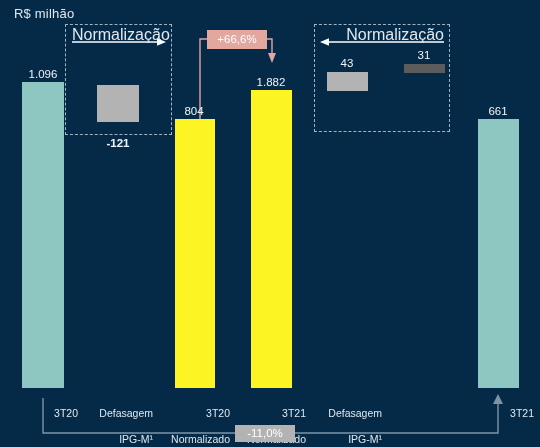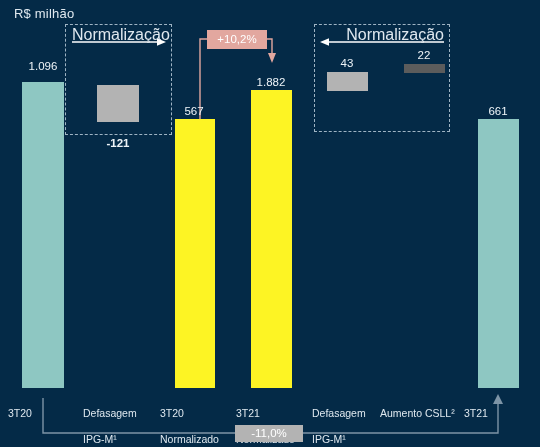--- a/index.html
+++ b/index.html
@@ -88,21 +88,21 @@
     text-align: center;
   }
   .pink-connector { position: absolute; left: 0; top: 0; overflow: visible; }
 
   
   .cat-label {
     position: absolute;
     font-size: 10.5px;
     line-height: 13px;
     color: #dfe8ef;
-    text-align: left;
+    text-align: right;
     white-space: pre-line;
   }
 
   
   .bottom-connector { position: absolute; left: 0; top: 0; overflow: visible; }
   .total-badge {
     position: absolute;
     background: #b3b3b3;
     color: #ffffff;
     font-size: 11.5px;
@@ -135,38 +135,38 @@
       <polygon points="0,6 9,2.2 9,9.8" fill="#ffffff"></polygon>
     </svg>
   </div>
   <div class="norm-label-wrap nlw2">Normalização</div>
 
   <svg class="pink-connector" width="540" height="447">
     <path d="M200,120 L200,39 L212,39" fill="none" stroke="#e2a79f" stroke-width="1.4"></path>
     <path d="M262,39 L272,39 L272,54" fill="none" stroke="#e2a79f" stroke-width="1.4"></path>
     <polygon points="272,63 268,53 276,53" fill="#e2a79f"></polygon>
   </svg>
-  <div class="delta-badge" style="left:207px; top:30px; width:60px;">+10,2%</div>
-
-  <div class="bar-value" style="left:12px; top:60px; width:62px;">1.096</div>
+  <div class="delta-badge" style="left:207px; top:30px; width:60px;">+66,6%</div>
+
+  <div class="bar-value" style="left:12px; top:68px; width:62px;">1.096</div>
   <div class="bar bar-teal" style="left:22px; top:82px; width:42px; height:306px;"></div>
 
   <div class="bar bar-gray" style="left:97px; top:85px; width:42px; height:37px;"></div>
   <div class="bar-value" style="left:87px; top:137px; width:62px;font-weight:bold;">-121</div>
 
-  <div class="bar-value" style="left:163px; top:105px; width:62px;">567</div>
+  <div class="bar-value" style="left:163px; top:105px; width:62px;">804</div>
   <div class="bar bar-yellow" style="left:175px; top:119px; width:40px; height:269px;"></div>
 
   <div class="bar-value" style="left:240px; top:76px; width:62px;">1.882</div>
   <div class="bar bar-yellow" style="left:251px; top:90px; width:41px; height:298px;"></div>
 
   <div class="bar-value" style="left:316px; top:57px; width:62px;">43</div>
   <div class="bar bar-gray" style="left:327px; top:72px; width:41px; height:19px;"></div>
 
-  <div class="bar-value" style="left:393px; top:49px; width:62px;">22</div>
+  <div class="bar-value" style="left:393px; top:49px; width:62px;">31</div>
   <div class="bar bar-darkgray" style="left:404px; top:64px; width:41px; height:9px;"></div>
 
   <div class="bar-value" style="left:467px; top:105px; width:62px;">661</div>
   <div class="bar bar-teal" style="left:478px; top:119px; width:41px; height:269px;"></div>
 
   <div class="cat-label" style="left:8px; top:394px; width:70px;">
     <div>3T20</div>
     <div></div>
   </div>
 
@@ -183,30 +183,26 @@
   <div class="cat-label" style="left:236px; top:394px; width:70px;">
     <div>3T21</div>
     <div>Normalizado</div>
   </div>
 
   <div class="cat-label" style="left:312px; top:394px; width:70px;">
     <div>Defasagem</div>
     <div>IPG-M¹</div>
   </div>
 
-  <div class="cat-label" style="left:380px; top:394px; width:90px;">
-    <div>Aumento CSLL²</div>
-    <div></div>
-  </div>
 
   <div class="cat-label" style="left:464px; top:394px; width:70px;">
     <div>3T21</div>
     <div></div>
   </div>
 
   <svg class="bottom-connector" width="540" height="447">
     <path d="M43,398 L43,433 L235,433" fill="none" stroke="#7d94a6" stroke-width="1.4"></path>
     <path d="M292,433 L498,433 L498,402" fill="none" stroke="#7d94a6" stroke-width="1.4"></path>
     <polygon points="498,394 493,404 503,404" fill="#7d94a6"></polygon>
   </svg>
-  <div class="total-badge" style="left:235px; top:425px; width:68px;">-11,0%</div>
+  <div class="total-badge" style="left:235px; top:425px; width:60px;">-11,0%</div>
 
 </div>
 
 </body></html>

